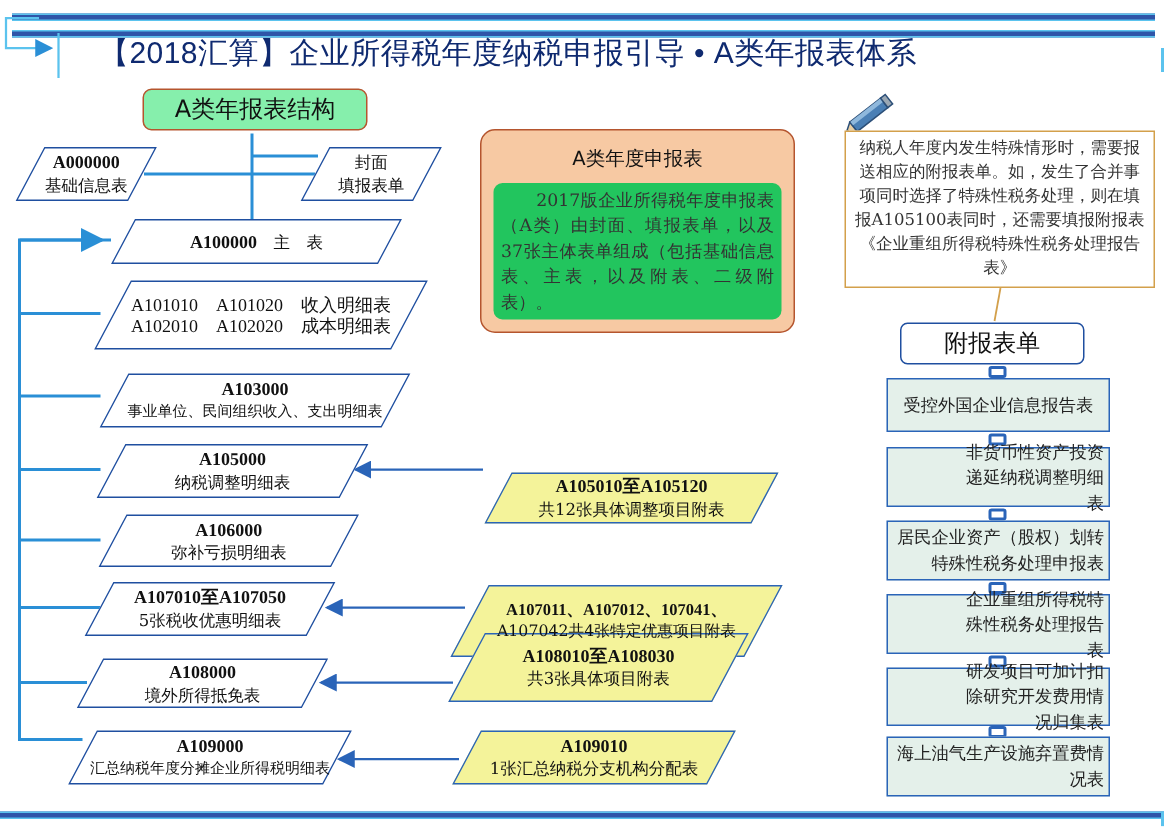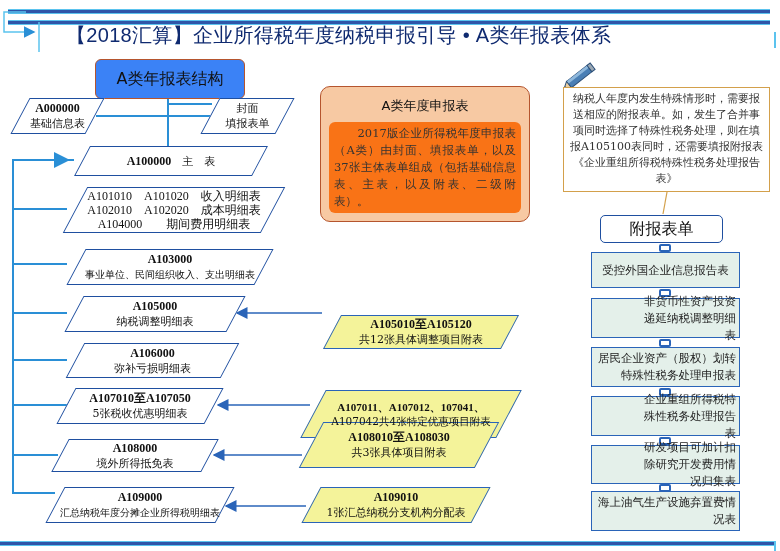--- a/index.html
+++ b/index.html
@@ -10,25 +10,25 @@
   .title { position: absolute; left: 66px; top: 22px; width: 720px; font-family: Liberation Sans, sans-serif; font-size: 20px; color: #0f2a70; letter-spacing: 0.3px; white-space: nowrap; }
 
   svg.lines { position: absolute; left: 0; top: 0; width: 780px; height: 551px; }
 
   .para { position: absolute; display: flex; flex-direction: column; align-items: center; justify-content: center; text-align: center; font-size: 11px; line-height: 15px; }
   .para .shape { position: absolute; inset: 0; transform: skewX(-28deg); border: 1.5px solid #1f4fa0; background: #fff; z-index: 0; }
   .para.yellow .shape { background: #f4f39a; border-color: #2a64b8; }
   .para span { position: relative; z-index: 1; white-space: nowrap; }
   .b { font-weight: bold; font-family: "Liberation Serif", serif; font-size: 12px; }
 
-  .struct-title { position: absolute; left: 95px; top: 59px; width: 150px; height: 40px; border: 1.5px solid #b5552e; border-radius: 6px; background: #3b82f6; font-family: "DejaVu Sans", "Liberation Sans", sans-serif; font-size: 16px; display: flex; align-items: center; justify-content: center; }
+  .struct-title { position: absolute; left: 95px; top: 59px; width: 150px; height: 28px; border: 1.5px solid #b5552e; border-radius: 6px; background: #86efac; font-family: "DejaVu Sans", "Liberation Sans", sans-serif; font-size: 16px; display: flex; align-items: center; justify-content: center; }
 
   .annual { position: absolute; left: 320px; top: 86px; width: 210px; height: 136px; background: #f7c9a3; border: 1.5px solid #b5552e; border-radius: 10px; }
   .annual .h { font-family: "DejaVu Sans", "Liberation Sans", sans-serif; font-size: 13px; text-align: center; margin-top: 10px; }
-  .annual .body { position: absolute; left: 8px; right: 8px; top: 35px; bottom: 8px; background: #f97316; border-radius: 6px; font-size: 11.5px; line-height: 17px; padding: 3px 5px; text-align: justify; color: #333; }
+  .annual .body { position: absolute; left: 8px; right: 8px; top: 35px; bottom: 8px; background: #22c55e; border-radius: 6px; font-size: 11.5px; line-height: 17px; padding: 3px 5px; text-align: justify; color: #333; }
 
   .note { position: absolute; left: 563px; top: 87px; width: 207px; height: 105px; border: 1.5px solid #d3a04b; background: #fff; font-size: 11px; line-height: 16px; padding: 3px 4px; text-align: center; color: #333; }
   .pencil { position: absolute; left: 560px; top: 60px; width: 40px; height: 32px; }
 
   .att-title { position: absolute; left: 600px; top: 215px; width: 123px; height: 28px; border: 1.5px solid #1f4fa0; border-radius: 5px; background: #fff; font-family: "DejaVu Sans", "Liberation Sans", sans-serif; font-size: 16px; display: flex; align-items: center; justify-content: center; }
   .att { position: absolute; left: 591px; width: 149px; border: 1.5px solid #2a64b8; background: #e4f0ea; font-size: 11.5px; line-height: 17px; text-align: right; display: flex; align-items: center; justify-content: center; padding: 0 3px; color: #222; }
   .conn { position: absolute; width: 12px; height: 8px; border: 2px solid #2a64b8; border-radius: 2px; background: #fff; left: 659px; }
 </style>
 </head>
 <body>
@@ -91,21 +91,20 @@
 
 <div class="para" style="left:82px; top:146px; width:178px; height:30px;">
   <div class="shape"></div>
   <span><span class="b">A100000</span>　<span>主　表</span></span>
 </div>
 
 <div class="para" style="left:75px; top:187px; width:198px; height:46px; line-height:14px;">
   <div class="shape"></div>
   <span class="b" style="font-weight:normal">A101010　A101020　收入明细表</span>
   <span class="b" style="font-weight:normal">A102010　A102020　成本明细表</span>
-  <span class="b" style="font-weight:normal">A104000　　期间费用明细表</span>
 </div>
 
 <div class="para" style="left:76px; top:249px; width:188px; height:36px;">
   <div class="shape"></div>
   <span class="b">A103000</span>
   <span style="font-size:10px">事业单位、民间组织收入、支出明细表</span>
 </div>
 
 <div class="para" style="left:74px; top:296px; width:162px; height:36px;">
   <div class="shape"></div>

